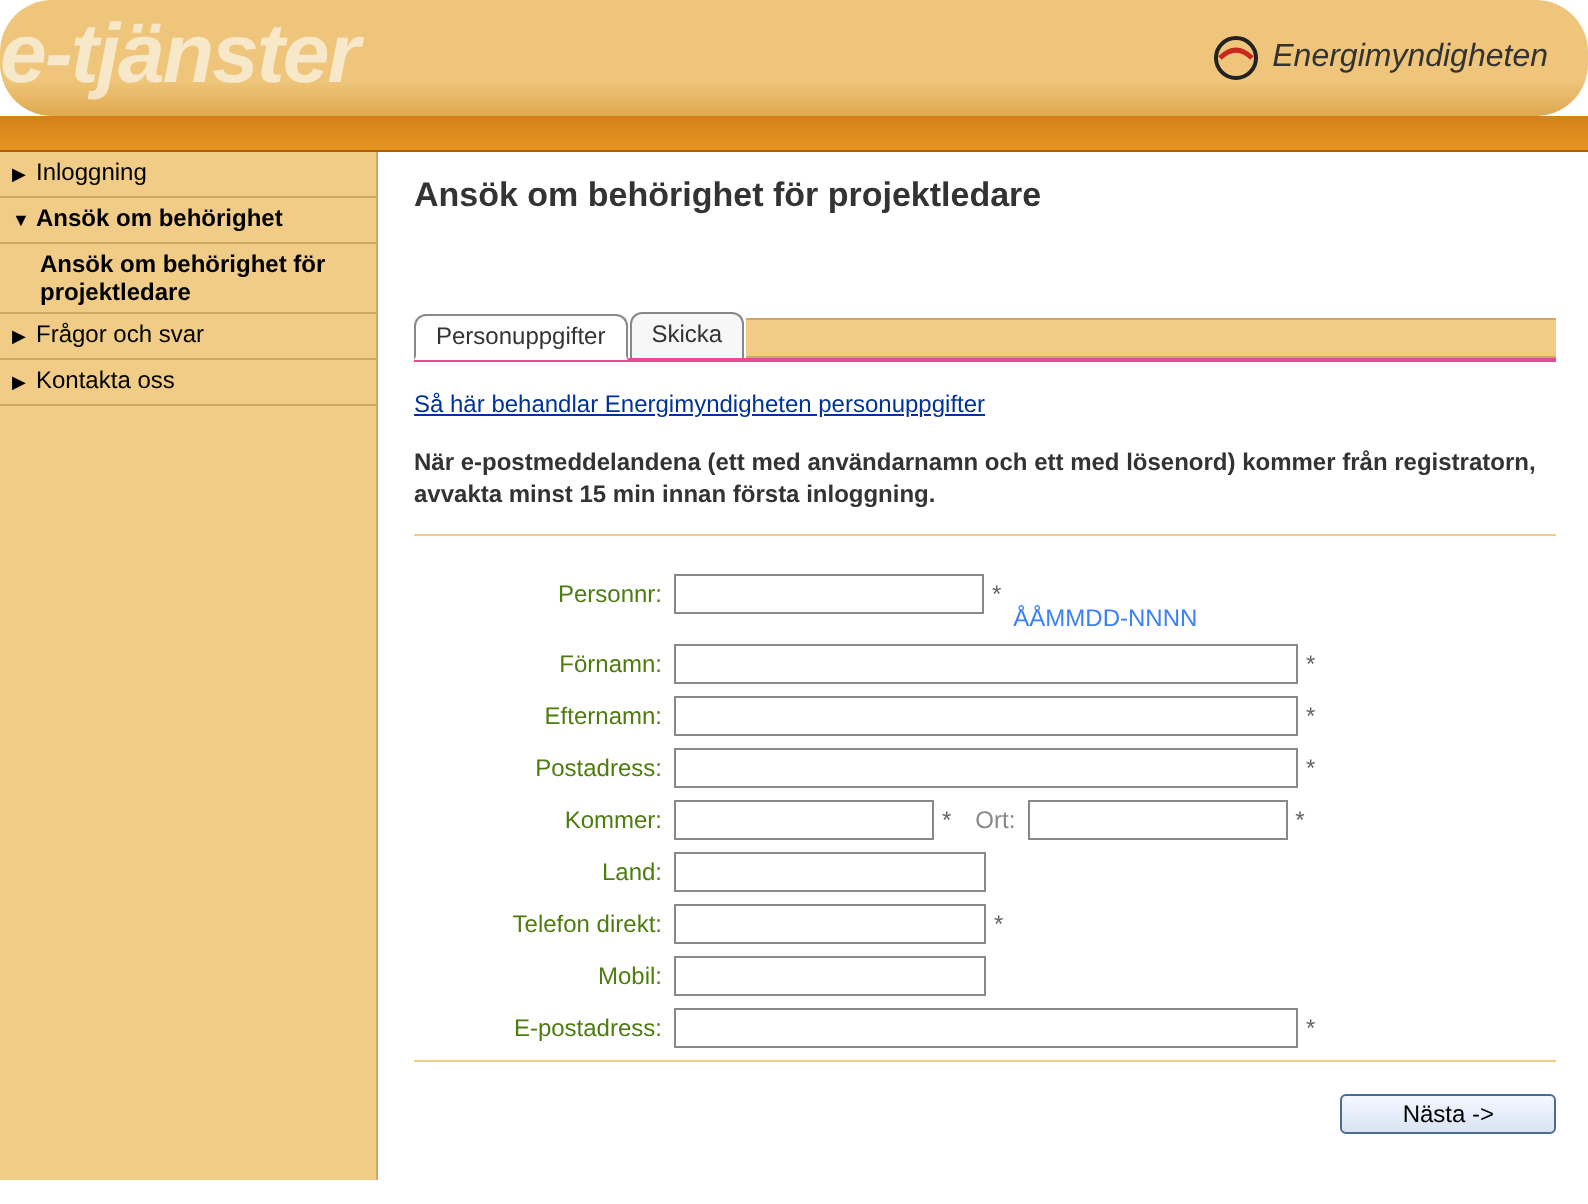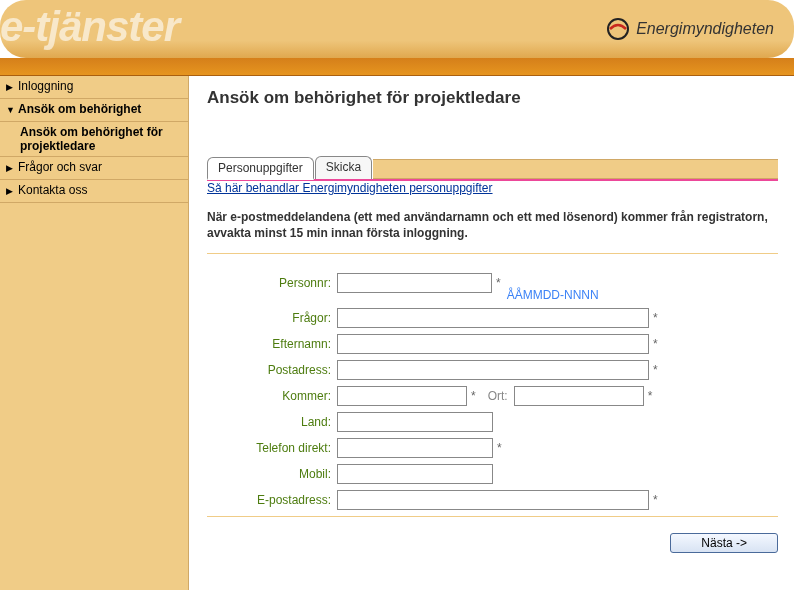--- a/index.html
+++ b/index.html
@@ -126,20 +126,21 @@
     position: relative;
     top: 0px;
   }
   .tab.active {
     background: #fff;
     border-bottom: 2px solid #fff;
     top: 1px;
     z-index: 2;
   }
   .section {
+    padding-top: 14px;
   }
   .link {
     color: #003399;
     text-decoration: underline;
     cursor: pointer;
     font-size: 12px;
   }
   .bold-block {
     font-weight: bold;
     margin-top: 14px;
@@ -260,21 +261,21 @@
 
       
       <div class="form-row">
         <span class="form-label">Personnr:</span>
         <input class="form-input" style="width: 155px;" value="">
         <span class="req">*</span>
         <span class="hint">ÅÅMMDD-NNNN</span>
       </div>
       
       <div class="form-row">
-        <span class="form-label">Frågor:</span>
+        <span class="form-label">Förnamn:</span>
         <input class="form-input" style="width: 312px;" value="">
         <span class="req">*</span>
       </div>
       
       <div class="form-row">
         <span class="form-label">Efternamn:</span>
         <input class="form-input" style="width: 312px;" value="">
         <span class="req">*</span>
       </div>
       

